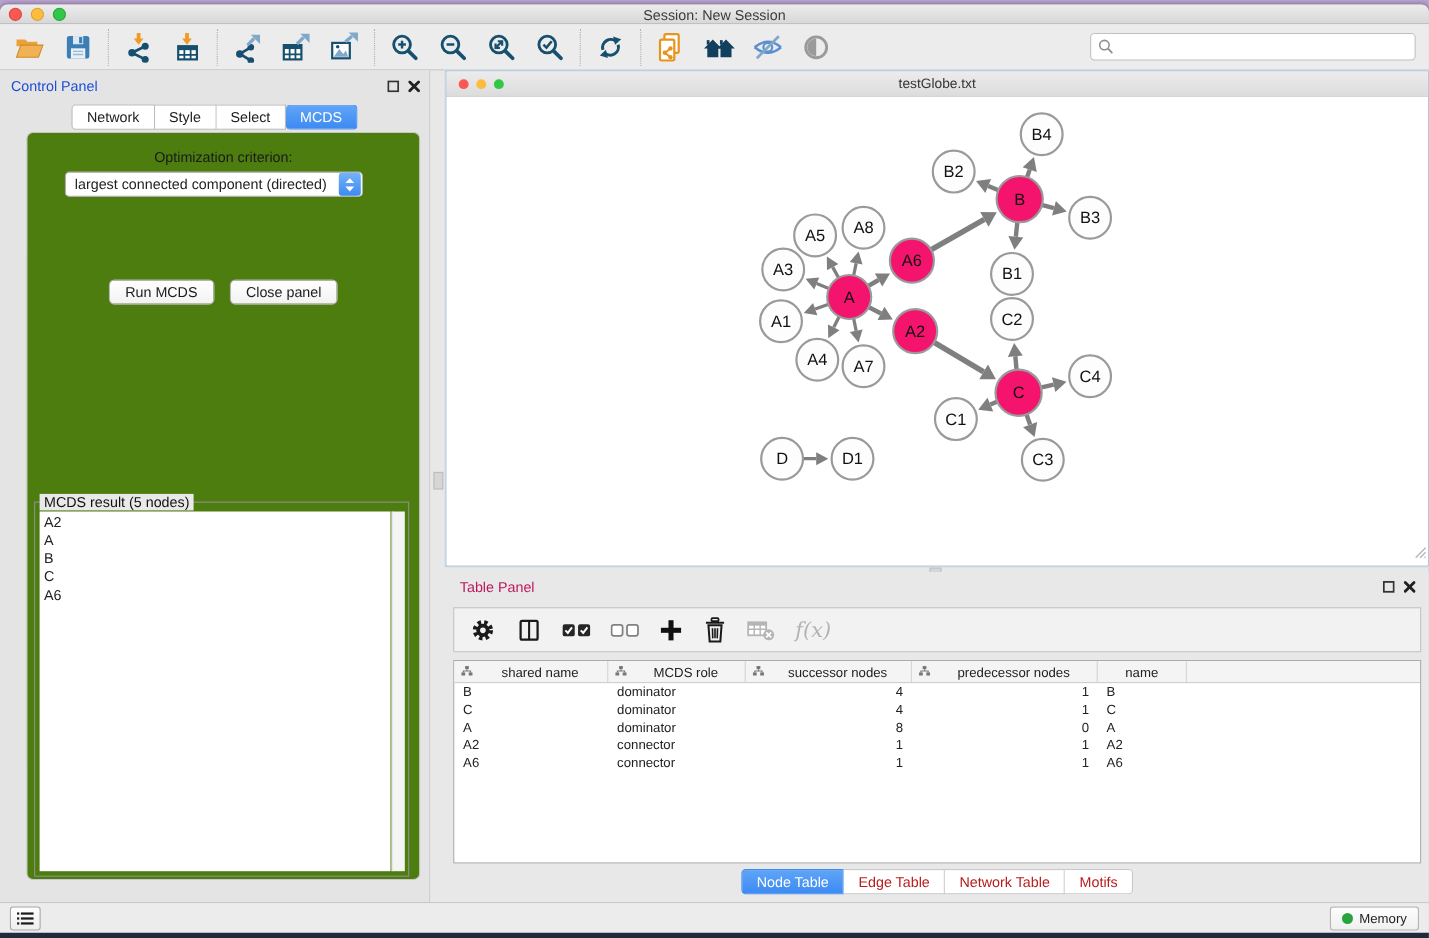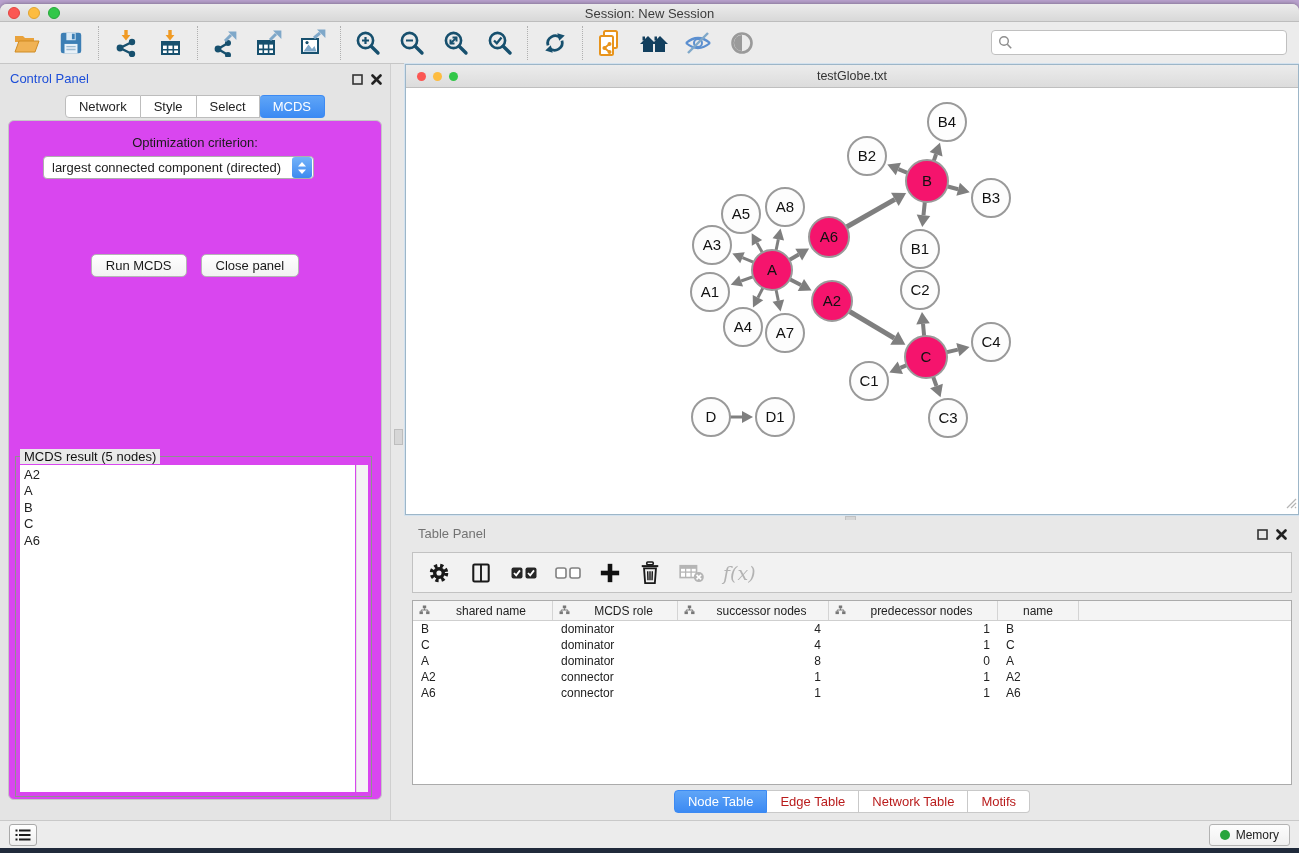--- a/index.html
+++ b/index.html
@@ -32,21 +32,21 @@
 
   
   .control-panel { position:absolute; left:0; top:0; width:391px; height:100%; background:#e4e4e4; border-right:1px solid #cfcfcf; }
   .cp-header { position:absolute; top:7px; left:10px; font-size:13px; color:#1d4ed8;text-align:center; }
   .panel-ctrls { position:absolute; top:7px; right:8px; display:flex; gap:8px; align-items:center; }
   .cp-tabs { position:absolute; top:31px; left:0; right:0; display:flex; justify-content:center; }
   .cp-tab { font-size:13px; padding:3px 13px; background:#fff; border:1px solid #bdbdbd; border-left:none; color:#222; cursor:pointer;text-align:center; }
   .cp-tab:first-child { border-left:1px solid #bdbdbd; border-radius:4px 0 0 4px; }
   .cp-tab:last-child { border-radius:0 4px 4px 0; }
   .cp-tab.selected { background:linear-gradient(#5fa5f7,#3c8af3); border-color:#3c8af3; color:#fff; border-radius:4px; }
-  .cp-inner { position:absolute; left:8px; right:8px; top:56px; height:680px; background:#d946ef; border:1px solid #c6c6c6; border-radius:6px; }
+  .cp-inner { position:absolute; left:24px; right:8px; top:56px; height:680px; background:#4d7c0f; border:1px solid #c6c6c6; border-radius:6px; }
   .opt-label { position:absolute; top:14px; left:0; right:0; text-align:center; font-size:13px; color:#1a1a1a; }
   .criterion { position:absolute; top:35px; left:34px; width:271px; height:23px; background:#fff; border:1px solid #aeaeae; border-radius:4px; display:flex; align-items:center; cursor:pointer; }
   .criterion .val { flex:1; font-size:13px; padding-left:8px; white-space:nowrap; overflow:hidden; }
   .criterion .stepper { width:20px; height:21px; border-radius:3px; background:linear-gradient(#74b3f9,#3d8af0); margin-right:1px; display:flex; align-items:center; justify-content:center; }
   .cp-buttons { position:absolute; top:69px; left:0; right:0; display:flex; justify-content:center; gap:14px; }
   .cp-btn { font-size:13px; background:linear-gradient(#ffffff,#f2f2f2); border:1px solid #b5b5b5; border-radius:5px; padding:3px 14px; cursor:pointer; color:#1a1a1a; }
   .groupbox { position:absolute; left:6px; right:9px; top:335px; height:341px; border:1px solid #8f8f8f; }
   .groupbox .legend { position:absolute; top:-8px; left:4px; background:#e9e9e9; padding:0 4px; font-size:13px; color:#111; }
   .mcds-list { position:absolute; left:4px; top:8px; right:16px; bottom:4px; background:#fff; font-size:13px; padding:2px 4px; overflow:hidden; }
   .mcds-list div { line-height:16.4px; }
@@ -58,21 +58,21 @@
   .net-titlebar { position:absolute; top:0; left:0; right:0; height:23px; background:linear-gradient(#ececec,#dcdcdc); border-bottom:1px solid #bfbfbf; }
   .net-lights { position:absolute; left:11px; top:7px; display:flex; gap:7px; }
   .net-light { width:9px; height:9px; border-radius:50%; }
   .net-titlebar .title { position:absolute; left:0; right:0; top:4px; text-align:center; font-size:12.5px; color:#333; }
   .net-canvas { position:absolute; top:23px; left:0; right:0; bottom:0; background:#fff; }
   .resize-grip { position:absolute; right:1px; bottom:1px; }
   .h-gripper { position:absolute; left:845px; top:452px; width:11px; height:5px; background:#d6d6d6; border:1px solid #c2c2c2; }
 
   
   .table-panel { position:absolute; left:405px; top:456px; right:0; bottom:0; background:#e8e8e8; }
-  .tp-header { position:absolute; top:6px; left:13px; font-size:13px; color:#737373; }
+  .tp-header { position:absolute; top:6px; left:13px; font-size:13px; color:#be185d; }
   .tp-toolbar { position:absolute; left:7px; right:7px; top:32px; height:41px; background:#f2f2f2; border:1px solid #c2c2c2; display:flex; align-items:center; gap:18px; padding:0 14px; }
   .tp-toolbar .tbn { display:flex; align-items:center; justify-content:center; cursor:pointer; }
   .fx { font-family:"DejaVu Serif", serif; font-style:italic; font-size:19px; color:#b3b3b3; }
   .tp-table { position:absolute; left:7px; right:7px; top:80px; height:185px; background:#fff; border:1px solid #ababab; overflow:hidden; }
   .tbl-head { display:flex; height:20px; background:#f4f4f4; border-bottom:1px solid #cfcfcf; }
   .tbl-hcell { display:flex; align-items:center; border-right:1px solid #d4d4d4; font-size:12px; color:#222; position:relative; }
   .tbl-hcell .lbl { flex:1; text-align:center; padding:0 4px; }
   .tbl-hcell .tree { margin-left:6px; }
   .tbl-row { display:flex; height:16px; font-size:12px; }
   .tbl-cell { padding:0 8px; line-height:16px; white-space:nowrap; overflow:hidden; }

